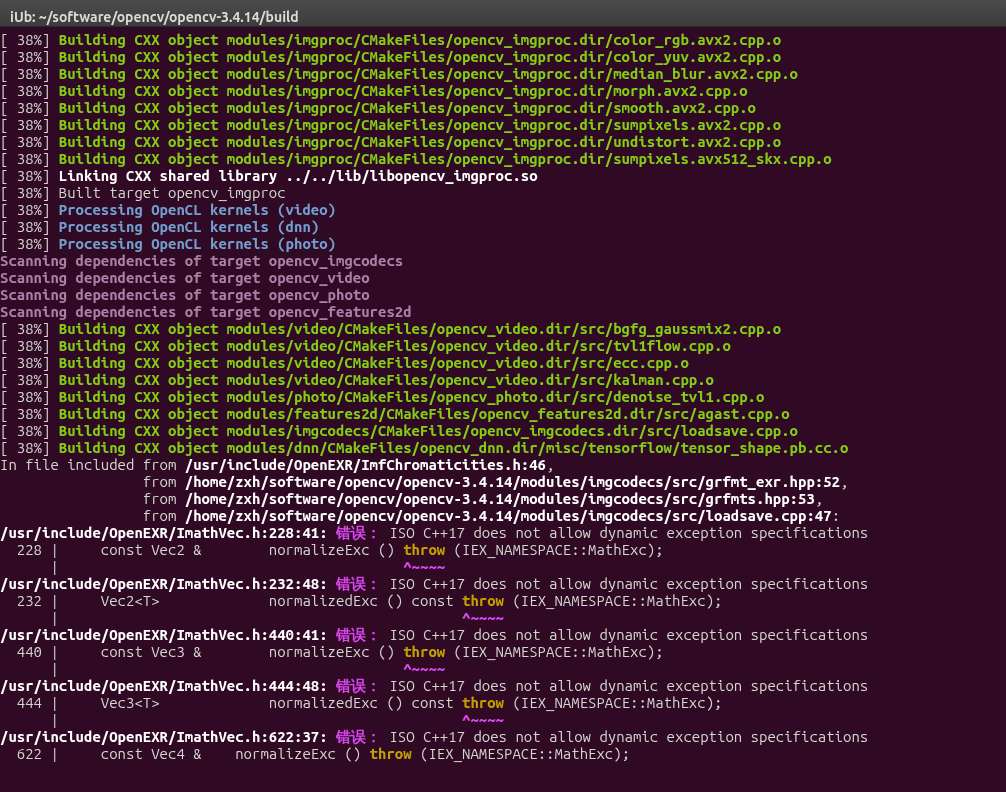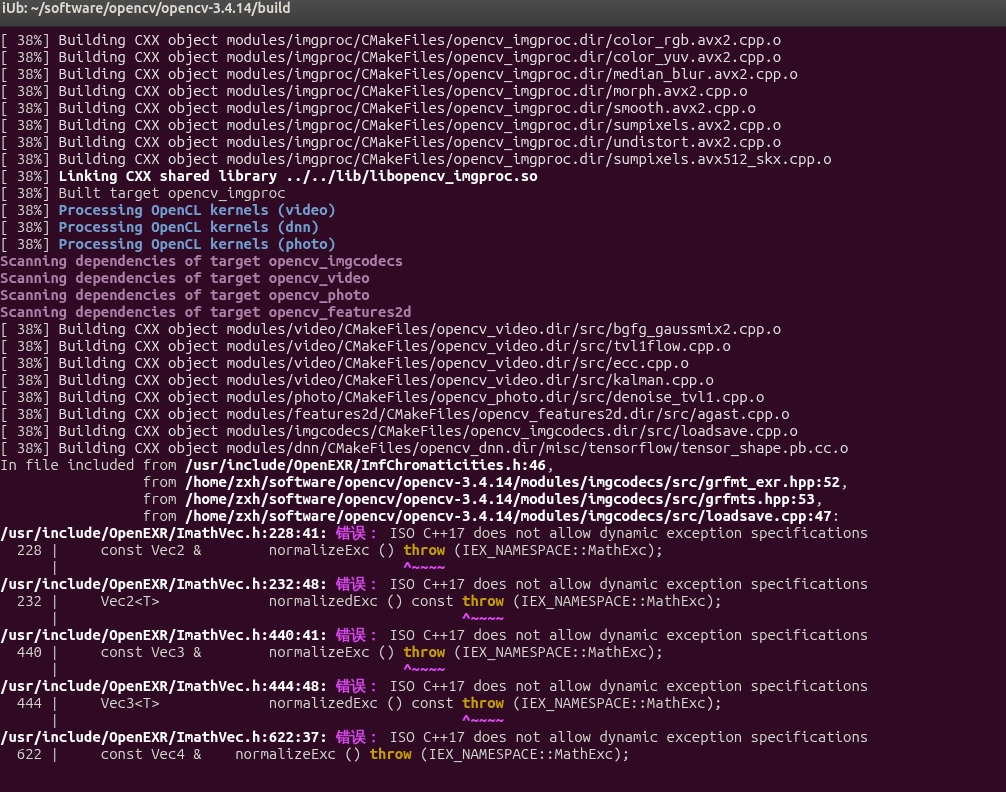--- a/index.html
+++ b/index.html
@@ -12,35 +12,35 @@
     line-height: 17px;
     width: 1006px;
     height: 792px;
     overflow: hidden;
   }
   .titlebar {
     height: 26px;
     background: linear-gradient(#4c4c4c, #3c3c3c);
     border-bottom: 1px solid #2b2b2b;
     display: flex;
-    align-items: flex-start;
-    padding-left: 2px;
+    align-items: flex-end;
+    padding-left: 10px;
     color: #dfdbd2;
     font-family: "Ubuntu", sans-serif;
     font-size: 14px;
     font-weight: bold;
   }
   .term {
     padding-top: 4px;
   }
   .line {
     white-space: pre;
     padding-left: 0px;
   }
-  .green   { color: #e5e5e5; font-weight: normal; }
+  .green   { color: #84cc16; font-weight: bold; }
   .bold    { color: #ffffff; font-weight: bold; }
   .blue    { color: #729fcf; font-weight: bold; }
   .magenta { color: #ad7fa8; font-weight: bold; }
   .red     { color: #d946ef; font-weight: bold; }
   .dim     { color: #d3d7cf; margin-top: 44px; }
   .yellow  { color: #c4a000; font-weight: bold; }
 </style>
 </head>
 <body>
 

